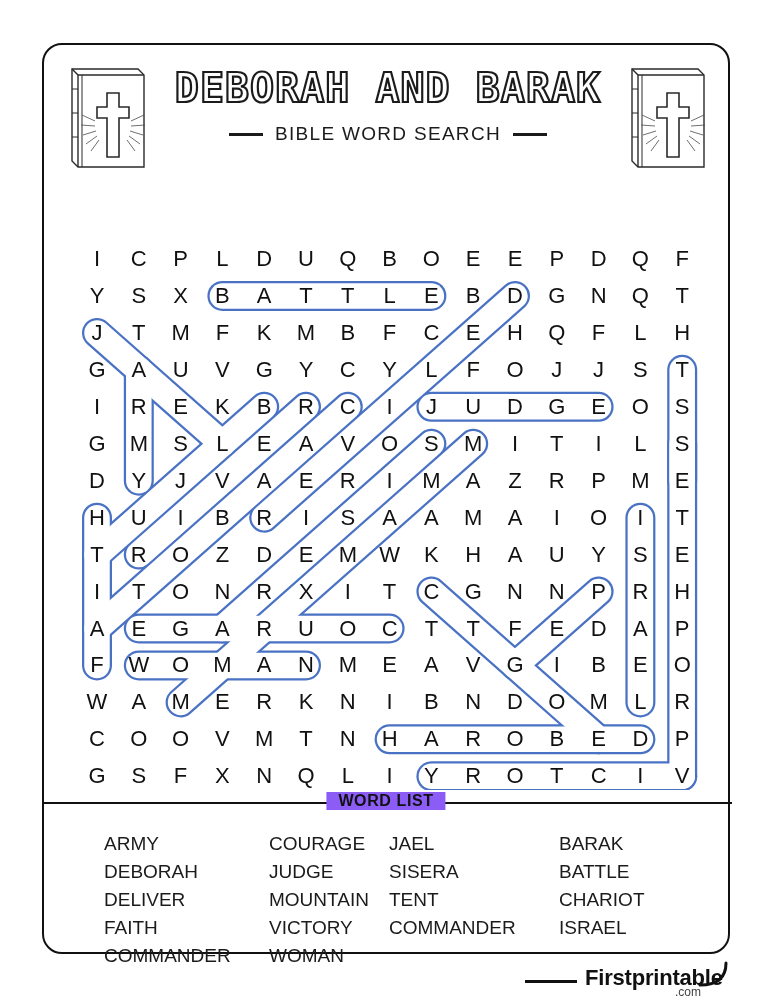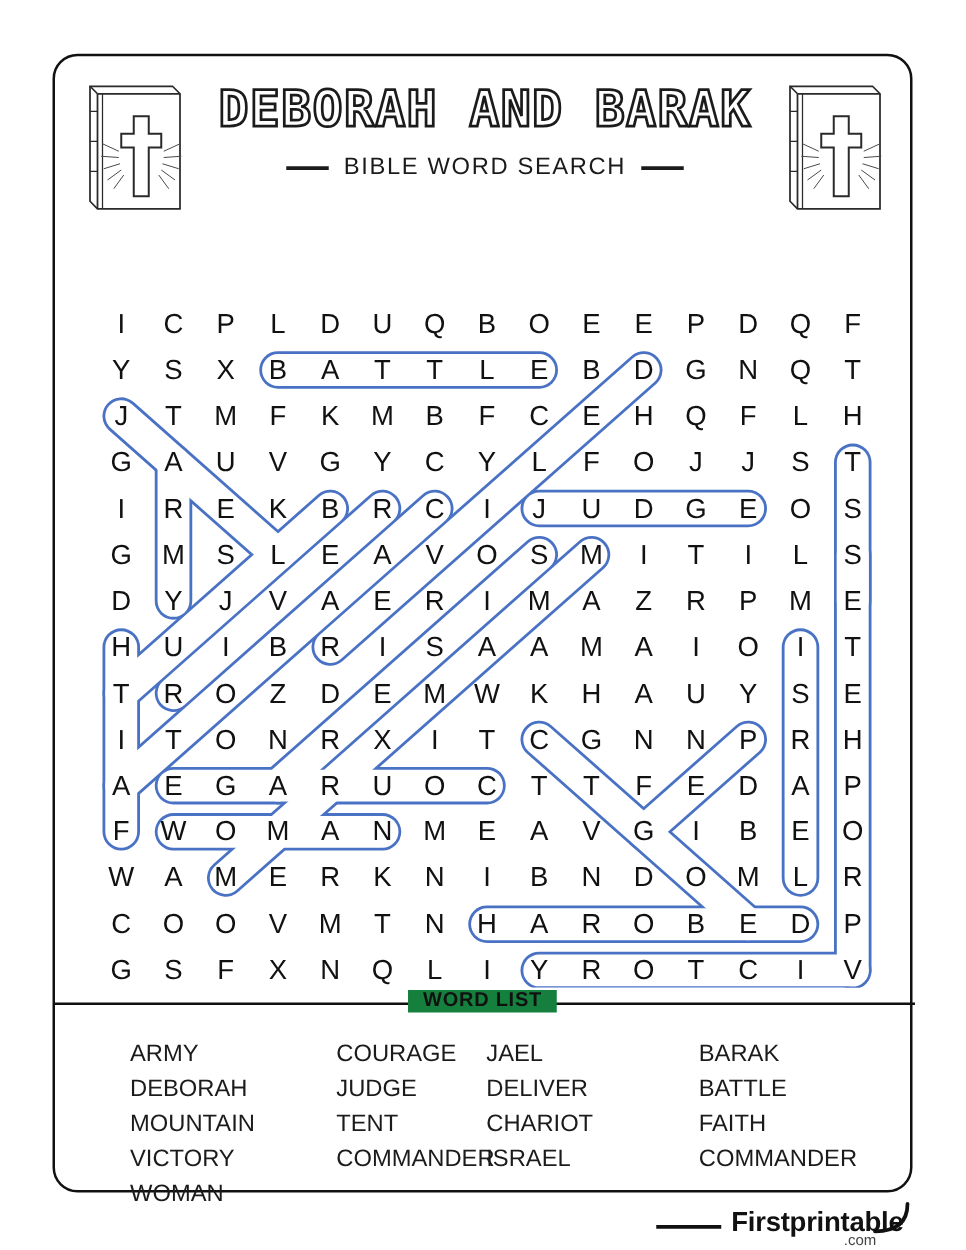--- a/index.html
+++ b/index.html
@@ -39,21 +39,21 @@
   .cell{
     position:absolute;width:30px;height:30px;margin-left:-15px;margin-top:-15px;
     display:flex;align-items:center;justify-content:center;
     font-size:22px;color:#111;font-family:"Liberation Sans", sans-serif;
   }
 
   
   #divider{position:absolute;left:0;top:757px;width:688px;height:2px;background:#111;}
   #wordlist-label{
     position:absolute;top:747px;left:50%;transform:translateX(-50%);
-    background:#15803d;padding:0 12px;font-size:16px;font-weight:bold;
+    background:#8b5cf6;padding:0 12px;font-size:16px;font-weight:bold;
     letter-spacing:.6px;color:#111;
   }
   #wordlist{
     position:absolute;left:60px;top:785px;width:600px;
     display:grid;grid-template-columns:165px 120px 170px 140px;
     row-gap:0;
   }
   .word{font-size:19px;color:#1b1b1b;line-height:28px;white-space:nowrap;}
 
   
@@ -406,22 +406,23 @@
 
   <div id="divider"></div>
   <div id="wordlist-label">WORD LIST</div>
   <div id="wordlist">
       <div class="word">ARMY</div>
       <div class="word">COURAGE</div>
       <div class="word">JAEL</div>
       <div class="word">BARAK</div>
       <div class="word">DEBORAH</div>
       <div class="word">JUDGE</div>
+      <div class="word">SISERA</div>
+      <div class="word">BATTLE</div>
       <div class="word">DELIVER</div>
-      <div class="word">BATTLE</div>
       <div class="word">MOUNTAIN</div>
       <div class="word">TENT</div>
       <div class="word">CHARIOT</div>
       <div class="word">FAITH</div>
       <div class="word">VICTORY</div>
       <div class="word">COMMANDER</div>
       <div class="word">ISRAEL</div>
       <div class="word">COMMANDER</div>
       <div class="word">WOMAN</div>
     </div>

